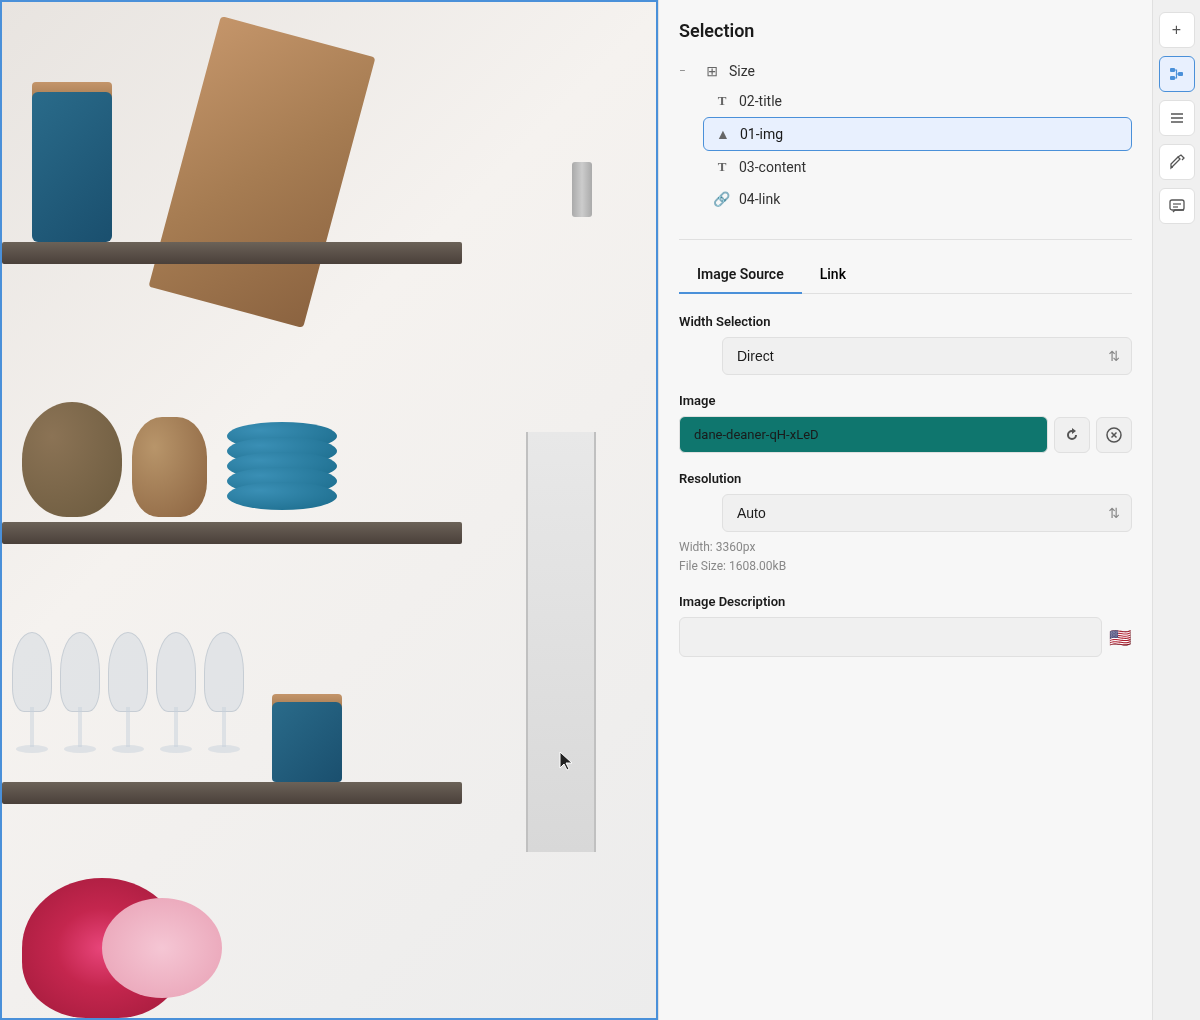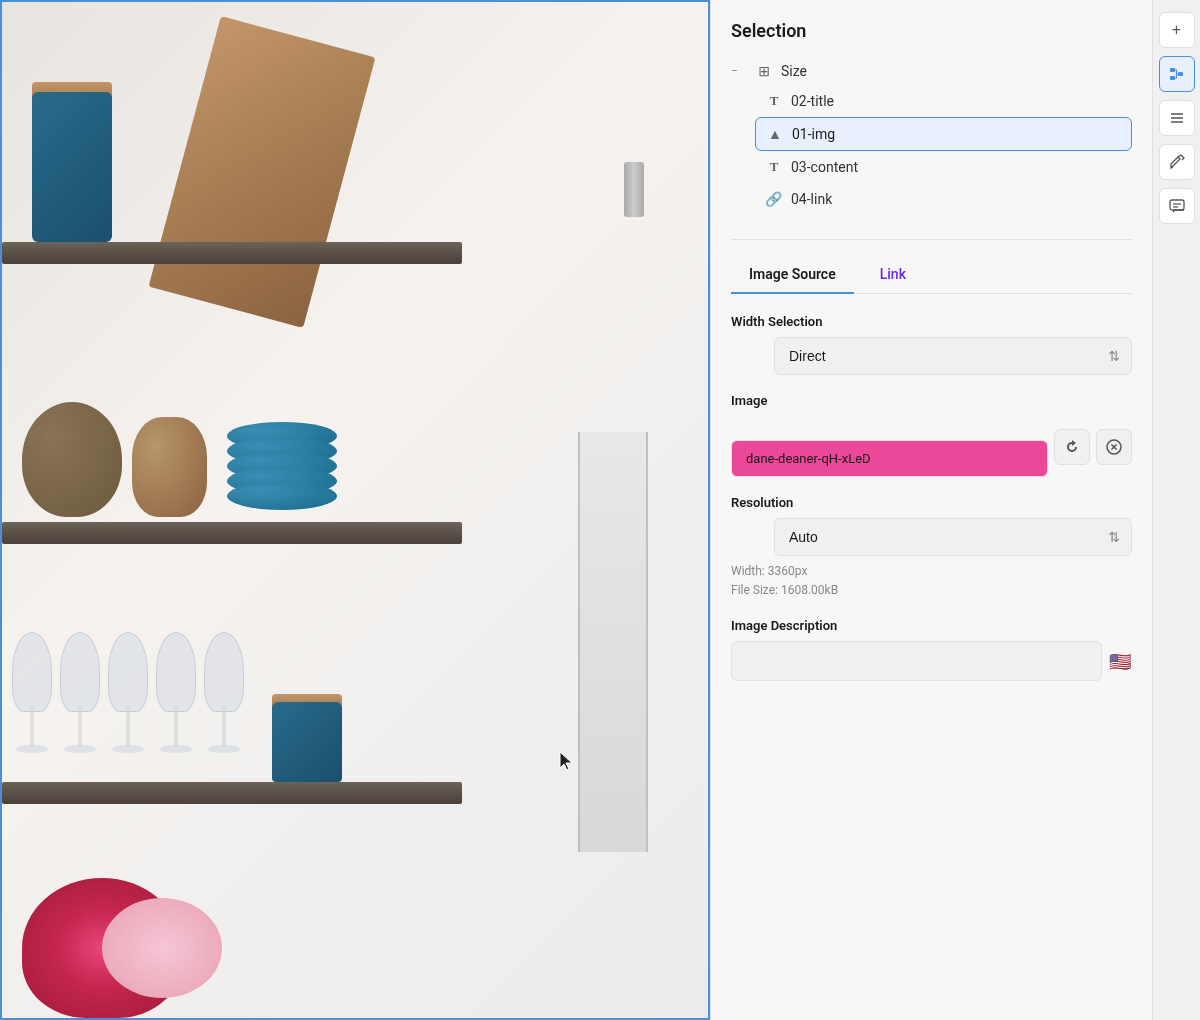--- a/index.html
+++ b/index.html
@@ -258,21 +258,21 @@
       position: absolute;
       top: 748px;
       left: 556px;
       width: 20px;
       height: 24px;
       z-index: 10;
     }
 
     
     .right-panel {
-      width: 490px;
+      width: 542px;
       background: #f7f7f7;
       display: flex;
       flex-direction: row;
       border-left: 1px solid #e0e0e0;
     }
 
     .panel-content {
       flex: 1;
       padding: 20px;
       overflow-y: auto;
@@ -373,28 +373,28 @@
       border: none;
       border-top: 1px solid #e0e0e0;
       margin: 16px 0;
     }
 
     
     .tabs {
       display: flex;
       border-bottom: 1px solid #e0e0e0;
       margin-bottom: 20px;
-      gap: 8px;
+      gap: 0;
     }
 
     .tab {
       padding: 10px 18px;
       font-size: 14px;
       font-weight: 500;
-      color: #6d28d9;
+      color: #000000;
       cursor: pointer;
       border-bottom: 2px solid transparent;
       margin-bottom: -1px;
     }
     .tab.active {
       color: #1a1a1a;
       border-bottom: 2px solid #4a90d9;
       font-weight: 600;
     }
 
@@ -449,27 +449,26 @@
       display: flex;
       gap: 6px;
       align-items: center;
     }
 
     .image-input {
       flex: 1;
       padding: 10px 14px;
       border: 1px solid #e0e0e0;
       border-radius: 6px;
-      background: #ec4899;
+      background: #0f766e;
       font-size: 13px;
       color: #1a1a1a;
       white-space: nowrap;
       overflow: hidden;
       text-overflow: ellipsis;
-      margin-top: 24px;
     }
 
     .icon-btn {
       width: 36px;
       height: 36px;
       background: #f0f0f0;
       border: 1px solid #e0e0e0;
       border-radius: 6px;
       display: flex;
       align-items: center;

